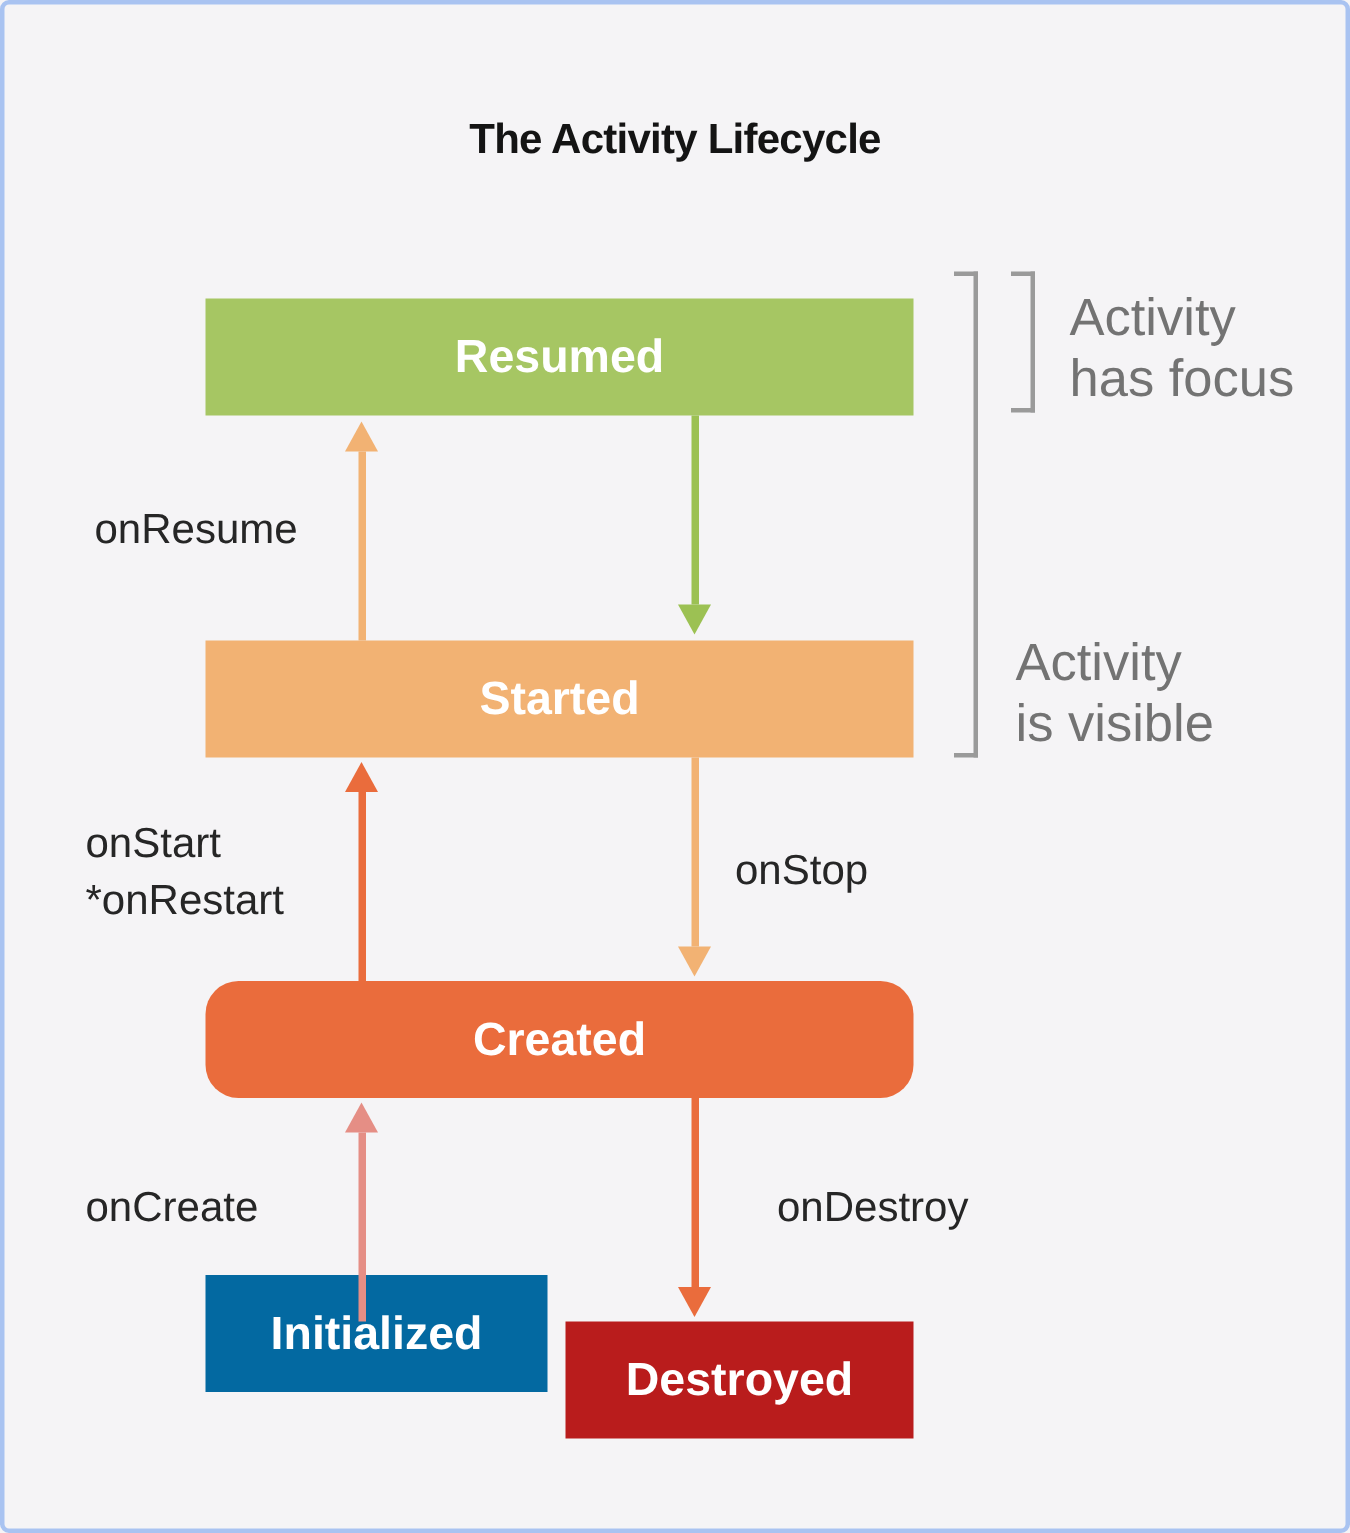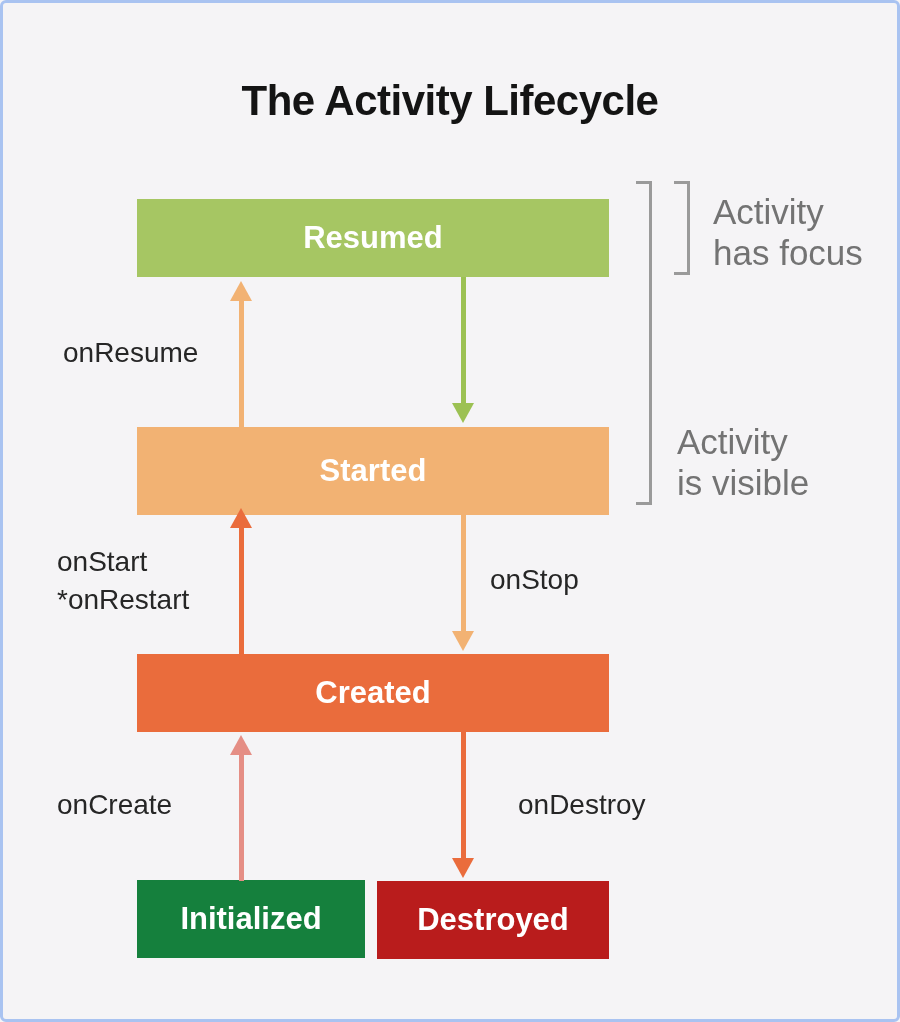--- a/index.html
+++ b/index.html
@@ -16,21 +16,21 @@
     border: 3px solid #a9c3f1;
     border-radius: 6px;
     overflow: hidden;
   }
   .title {
     position: absolute;
     top: 74px;
     left: 0;
     width: 100%;
     text-align: center;
-    font-size: 42px;
+    font-size: 28px;
     font-weight: bold;
     color: #141414;
     letter-spacing: -0.5px;
   }
   .state {
     position: absolute;
     display: flex;
     align-items: center;
     justify-content: center;
   }
@@ -75,29 +75,29 @@
 <body>
 
 <div class="canvas">
 
   <div class="title">The Activity Lifecycle</div>
 
   <div class="state" style="left: 134px; top: 196px; width: 472px; height: 78px; background-color: rgb(166, 198, 99); text-align: center;">
     <span>Resumed</span>
   </div>
 
-  <div class="state" style="left: 134px; top: 424px; width: 472px; height: 88px; background-color: rgb(242, 178, 115);">
+  <div class="state" style="left: 134px; top: 424px; width: 472px; height: 78px; background-color: rgb(242, 178, 115);">
     <span>Started</span>
   </div>
 
-  <div class="state" style="left: 134px; top: 651px; width: 472px; height: 78px; background-color: rgb(234, 108, 60);">
+  <div class="state" style="left: 134px; top: 651px; width: 472px; height: 78px; background-color: rgb(234, 108, 60); border-radius: 22px;">
     <span>Created</span>
   </div>
 
-  <div class="state" style="left: 134px; top: 877px; width: 228px; height: 78px; background-color: #15803d;">
+  <div class="state" style="left: 134px; top: 847px; width: 228px; height: 78px; background-color: #0369a1;">
     <span>Initialized</span>
   </div>
 
   <div class="state" style="left: 374px; top: 878px; width: 232px; height: 78px; background-color: #b91c1c;">
     <span>Destroyed</span>
   </div>
 
   <div class="arrow" style="left:227px; top:278px; height:146px;">
     <div class="head up" style="border-bottom-color: rgb(242, 178, 115);"></div>
     <div class="shaft" style="background-color: rgb(242, 178, 115);"></div>

